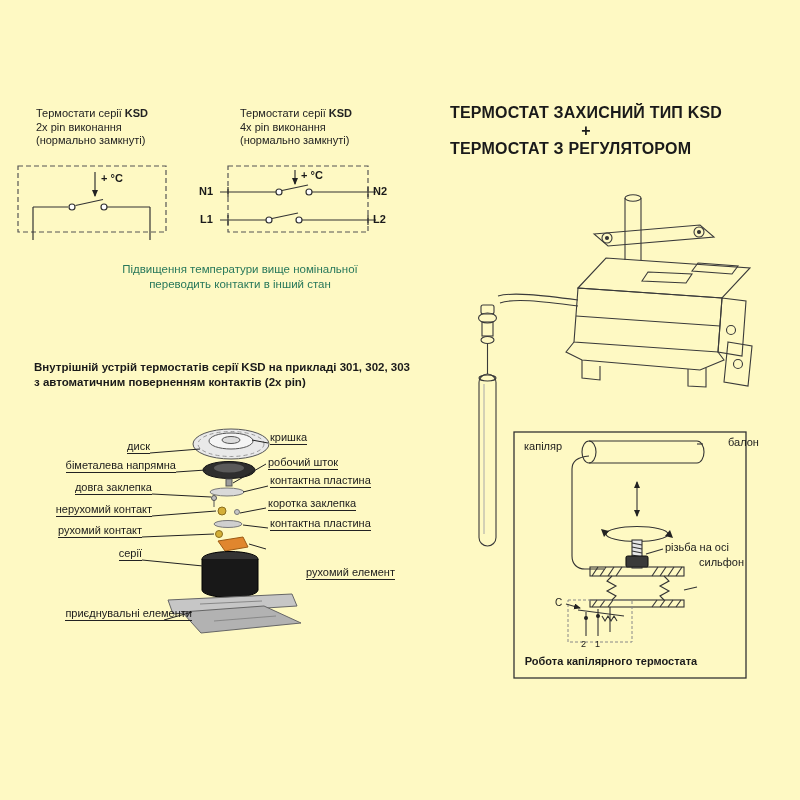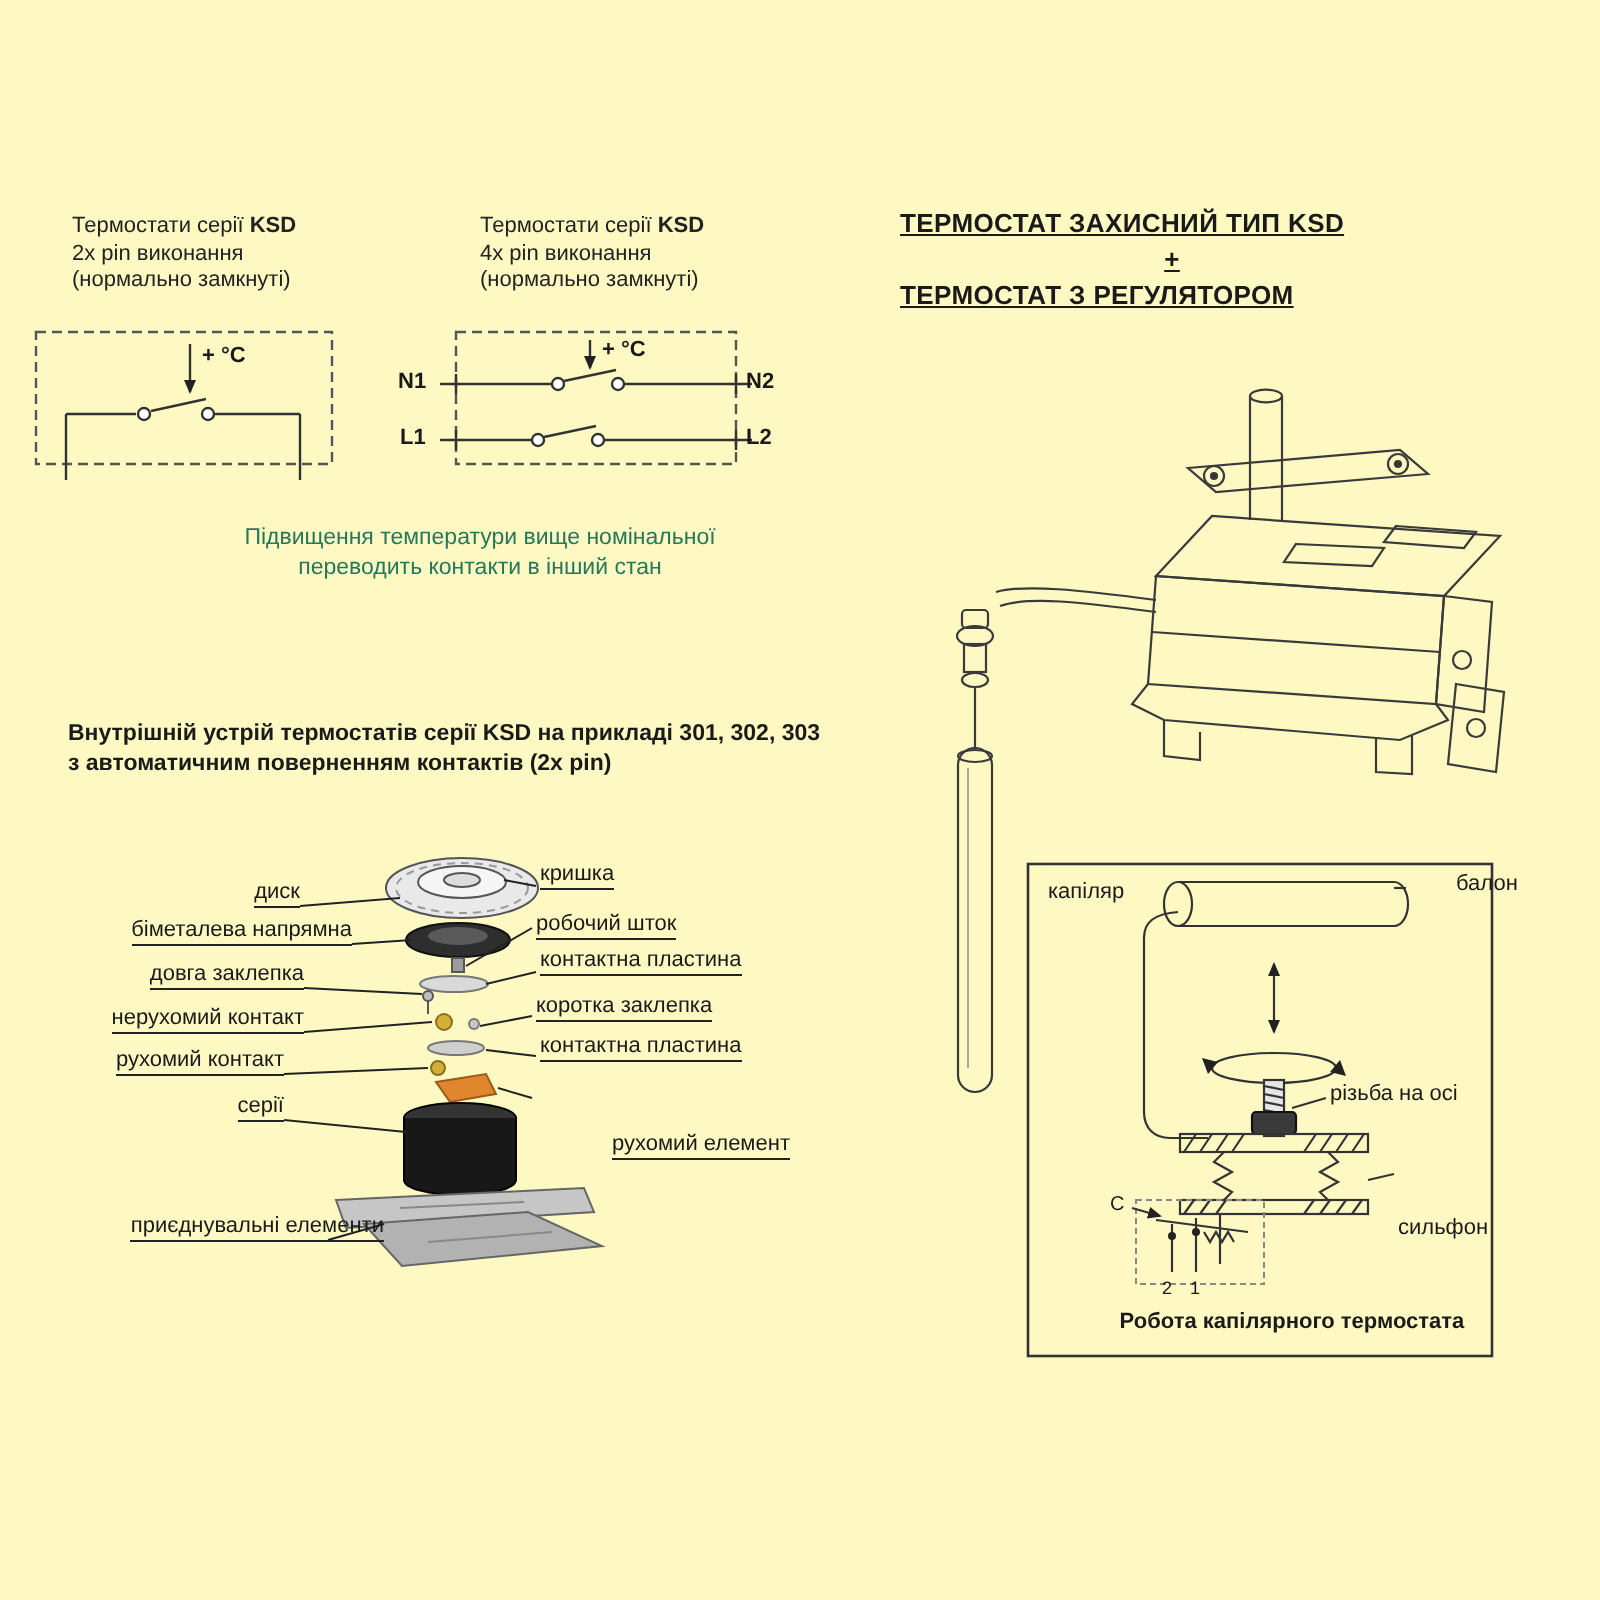--- a/index.html
+++ b/index.html
@@ -3,21 +3,21 @@
 <meta charset="utf-8">
 <style>
   html,body{margin:0;padding:0;background:#fff;}
   .page{position:relative;width:800px;height:800px;background:#fef9c3;overflow:hidden;
         font-family:"Liberation Sans","DejaVu Sans",sans-serif;color:#1a1a1a;}
   .abs{position:absolute;white-space:nowrap;}
   .circuit-title{font-size:11px;line-height:13.5px;color:#222;}
   .temp-label{font-size:11px;font-weight:bold;}
   .term{font-size:11px;font-weight:bold;}
   .note{font-size:11.5px;line-height:15px;color:#27775a;text-align:center;width:320px;}
-  .main-title{font-size:13px;font-weight:bold;letter-spacing:.2px;text-decoration:underline;}
+  .main-title{font-size:16px;font-weight:bold;letter-spacing:.2px;}
   .heading{font-size:11.5px;font-weight:bold;}
   .part-label{font-size:11px;border-bottom:1px solid #222;padding-bottom:1px;}
   .cap-label{font-size:11px;}
   .caption{font-size:11px;font-weight:bold;text-align:center;width:228px;}
   .tiny{font-size:9px;}
   svg{position:absolute;left:0;top:0;}
 </style>
 </head>
 <body>
 
@@ -230,19 +230,19 @@
   <div class="abs part-label" style="left:270px;top:431px;">кришка</div>
   <div class="abs part-label" style="left:268px;top:456px;">робочий шток</div>
   <div class="abs part-label" style="left:270px;top:474px;">контактна пластина</div>
   <div class="abs part-label" style="left:268px;top:497px;">коротка заклепка</div>
   <div class="abs part-label" style="left:270px;top:517px;">контактна пластина</div>
   <div class="abs part-label" style="left:268px;top:566px;margin-left:38px;">рухомий елемент</div>
 
   <div class="abs cap-label" style="left:524px;top:440px;">капіляр</div>
   <div class="abs cap-label" style="left:704px;top:436px;padding-left:24px;">балон</div>
   <div class="abs cap-label" style="left:665px;top:541px;">різьба на осі</div>
-  <div class="abs cap-label" style="left:699px;top:608px;">сильфон</div>
+  <div class="abs cap-label" style="left:699px;top:556px;">сильфон</div>
   <div class="abs cap-label" style="left:555px;top:597px;font-size:10px;">C</div>
   <div class="abs tiny" style="left:581px;top:639px;">2</div>
   <div class="abs tiny" style="left:595px;top:639px;">1</div>
-  <div class="abs caption" style="left:532px;top:655px;">Робота капілярного термостата</div>
+  <div class="abs caption" style="left:497px;top:655px;">Робота капілярного термостата</div>
 
 </div>
 
 </body></html>

